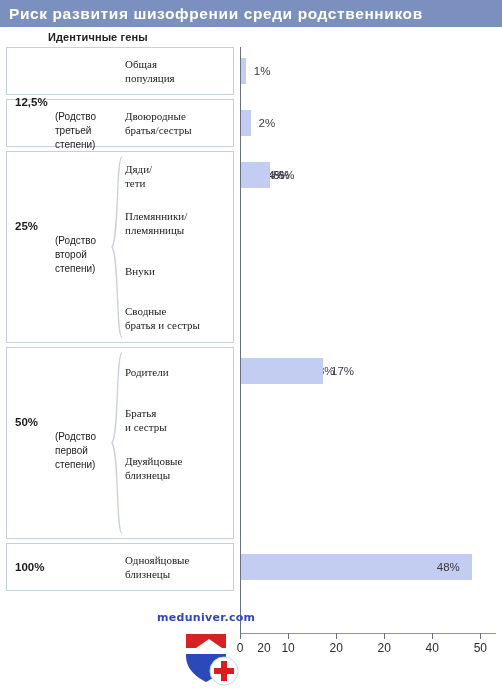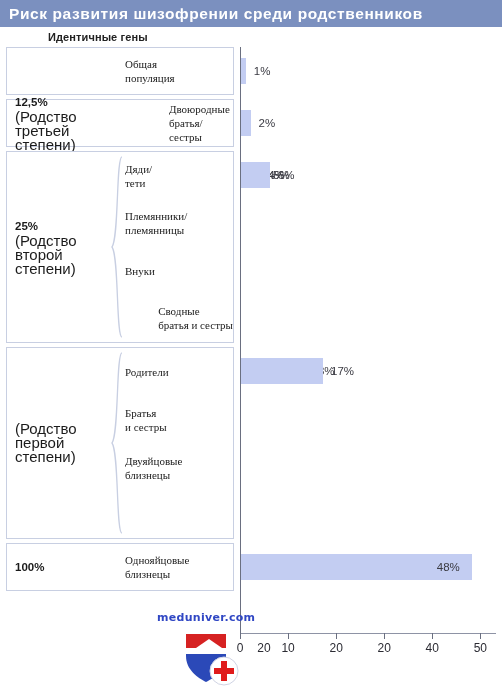--- a/index.html
+++ b/index.html
@@ -38,21 +38,21 @@
   }
   .group-inner { display: flex; position: relative; min-height: 100%; }
 
   .group-label {
     width: 110px; flex: 0 0 110px;
     display: flex; flex-direction: column; justify-content: center;
     padding: 0 0 0 8px;
     font-size: 10.5px; color: #1b1b1b; line-height: 14px;
   }
   .group-label .pct { font-weight: bold; font-size: 11.5px; margin-bottom: 1px; }
-  .group-label .sub { font-size: 15px; }
+  .group-label .sub { font-size: 10px; margin-left: 40px; }
 
   .rows { flex: 1 1 auto; display: flex; flex-direction: column; font-family: Liberation Serif, serif; }
   .row {
     display: flex; align-items: center;
     font-size: 11px; color: #1b1b1b; line-height: 14px;
     padding-left: 8px;
   }
   .row .row-label { white-space: pre-line; }
 
   
@@ -125,21 +125,21 @@
           <div class="group-label"></div>
           <div class="rows">
             <div class="row" style="height: 48px;">
               <span class="row-label">Общая
 популяция</span>
             </div>
           </div>
         </div>
       </div>
       <div class="group single" style="height: 48px;">
-        <div class="group-inner" style="height: 100%; gap: 44px;">
+        <div class="group-inner" style="height: 100%;">
           <div class="group-label">
             <div class="pct">12,5%</div>
             <div class="sub" style="white-space: pre-line;">(Родство
 третьей степени)</div>
           </div>
           <div class="rows">
             <div class="row" style="height: 48px; align-items: center;">
               <span class="row-label">Двоюродные
 братья/сестры</span>
             </div>
@@ -163,30 +163,31 @@
               <span class="row-label">Дяди/
 тети</span>
             </div>
             <div class="row" style="height: 48px;">
               <span class="row-label">Племянники/
 племянницы</span>
             </div>
             <div class="row" style="height: 48px;">
               <span class="row-label">Внуки</span>
             </div>
-            <div class="row" style="height: 48px; justify-content: flex-end;">
+            <div class="row" style="height: 48px;">
               <span class="row-label">Сводные
 братья и сестры</span>
             </div>
           </div>
         </div>
       </div>
       <div class="group" style="height: 192px;">
         <div class="group-inner" style="height: 100%;">
           <div class="group-label">
+            <div class="pct">50%</div>
             <div class="sub" style="white-space: pre-line;">(Родство
 первой степени)</div>
           </div>
           <div class="brace">
             <svg viewBox="0 0 12 100" preserveAspectRatio="none">
               <path d="M11 1 C5 1 8 45 1 50 C8 55 5 99 11 99" fill="none" stroke="#c8cfe2" stroke-width="1.3" vector-effect="non-scaling-stroke"></path>
             </svg>
           </div>
           <div class="rows">
             <div class="row" style="height: 48px;">

